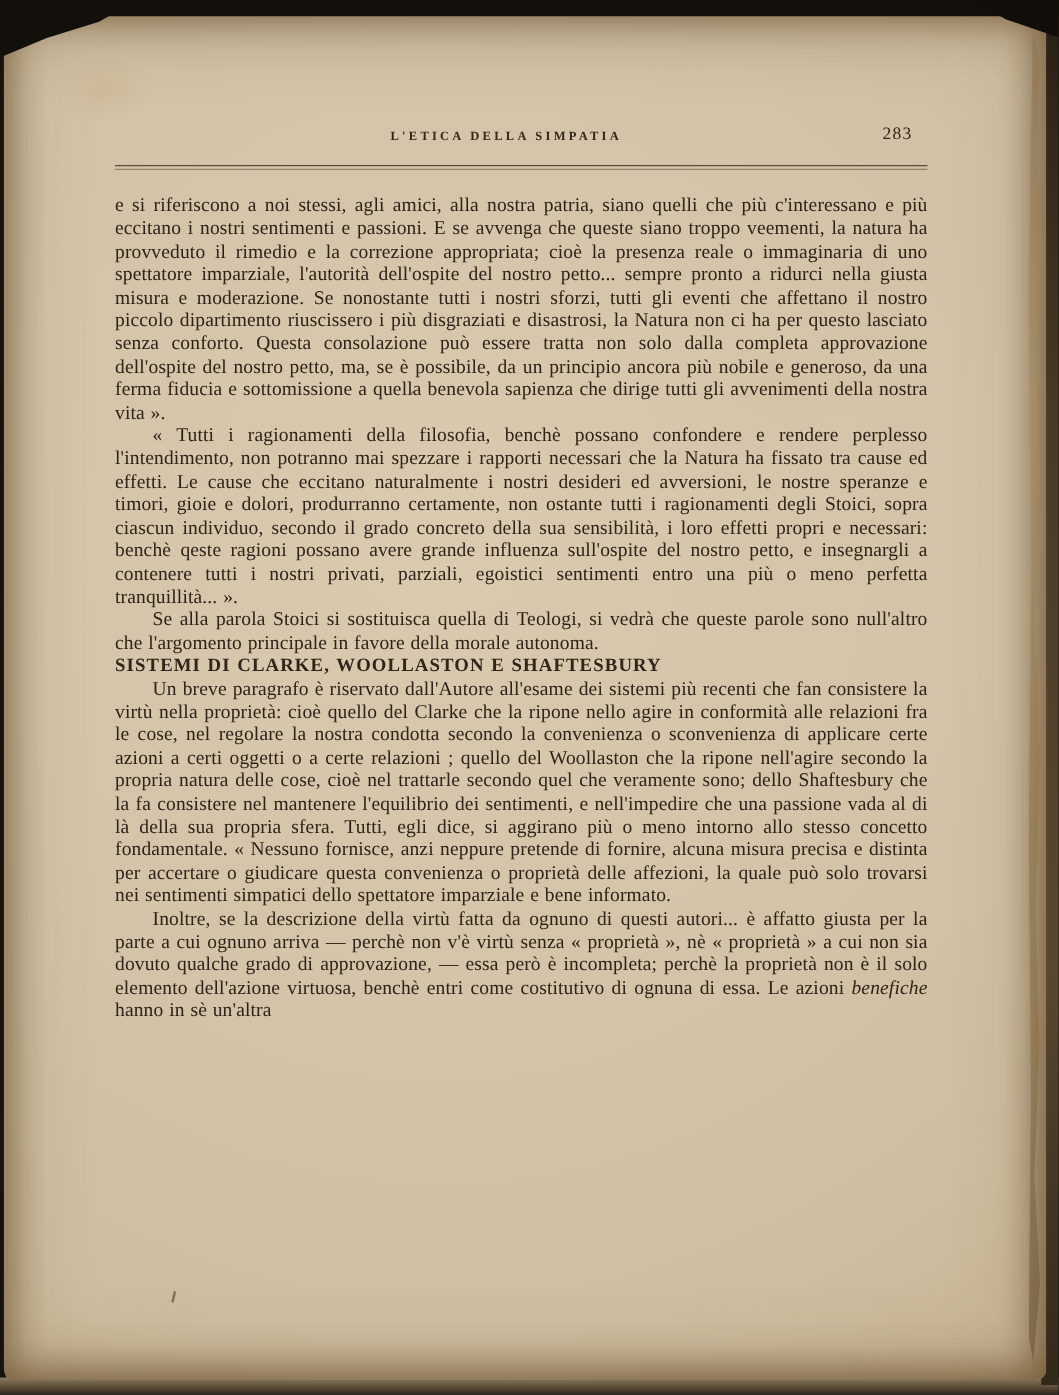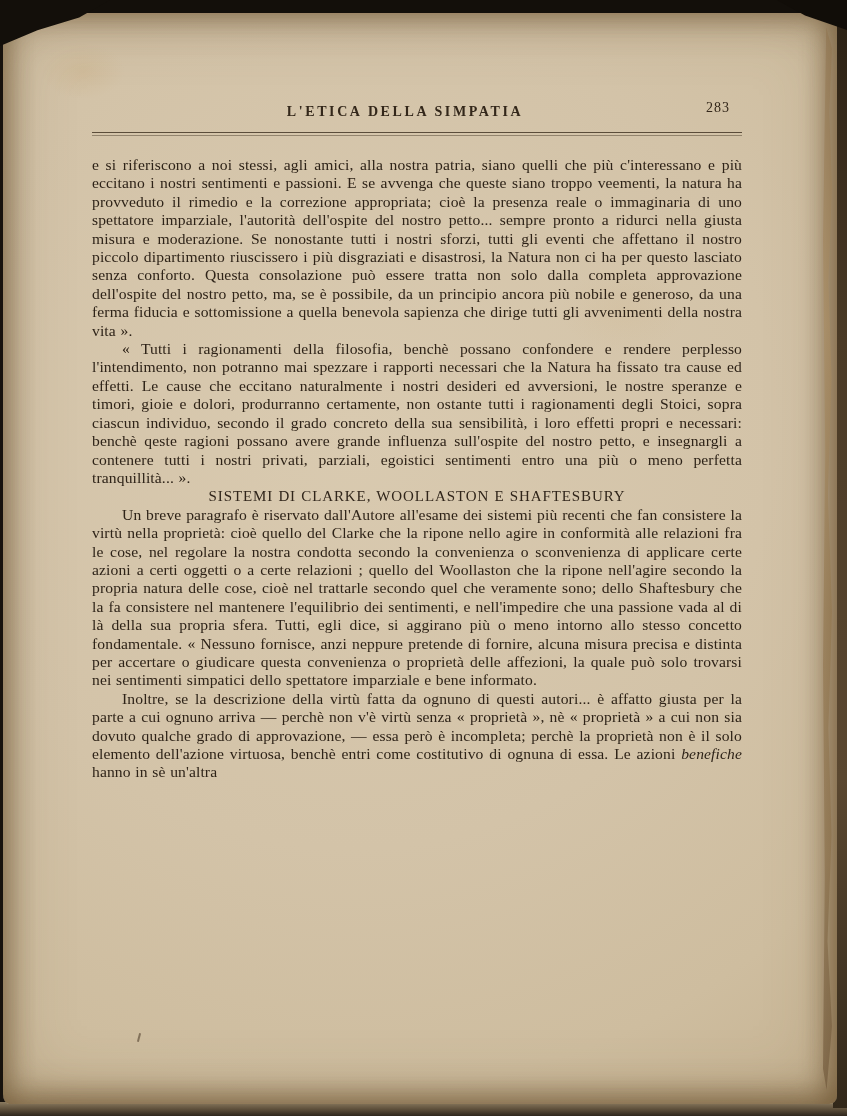--- a/index.html
+++ b/index.html
@@ -62,21 +62,21 @@
   }
 
   
   .content{
     position:absolute;left:89px;top:89px;width:650px;
     color:#2e2318;
   }
   .running-header{position:relative;height:26px;}
   .running-title{
     position:absolute;left:313px;top:4px;transform:translateX(-50%);
-    font-size:14px;font-weight:bold;letter-spacing:2.6px;white-space:nowrap;
+    font-size:10px;font-weight:bold;letter-spacing:2.6px;white-space:nowrap;
     color:#33271a;
   }
   .page-number{
     position:absolute;right:12px;top:0;
     font-size:14px;letter-spacing:1px;color:#33271a;
   }
   .header-rule{
     height:2px;margin-top:6px;
     border-top:1.4px solid rgba(58,44,28,0.78);
     border-bottom:1px solid rgba(58,44,28,0.42);
@@ -86,22 +86,22 @@
     margin-top:20px;
     font-size:15.6px;line-height:18.4px;
     text-align:justify;
     letter-spacing:0.12px;
     word-spacing:0.6px;
   }
   .body-text p{margin:0;}
   .body-text p.indent{text-indent:30px;}
   .section-heading{
     margin:16px 0 9px 0;
-    font-size:15px;font-weight:normal;letter-spacing:0.9px;
-    text-align:center;text-indent:0;
+    font-size:15px;font-weight:bold;letter-spacing:0.9px;
+    text-indent:0;
     color:#30251a;
   }
 </style>
 </head>
 <body>
 
 <div class="scene">
 
   <div class="bottom-edge"></div>
   <div class="right-gutter"></div>
@@ -114,20 +114,21 @@
       <div class="running-header">
         <span class="running-title">L'ETICA DELLA SIMPATIA</span>
         <span class="page-number">283</span>
       </div>
 
       <div class="header-rule"></div>
 
       <div class="body-text">
         <p>e si riferiscono a noi stessi, agli amici, alla nostra patria, siano quelli che più c'interessano e più eccitano i nostri sentimenti e passioni. E se avvenga che queste siano troppo veementi, la natura ha provveduto il rimedio e la correzione appropriata; cioè la presenza reale o immaginaria di uno spettatore imparziale, l'autorità dell'ospite del nostro petto... sempre pronto a ridurci nella giusta misura e moderazione. Se nonostante tutti i nostri sforzi, tutti gli eventi che affettano il nostro piccolo dipartimento riuscissero i più disgraziati e disastrosi, la Natura non ci ha per questo lasciato senza conforto. Questa consolazione può essere tratta non solo dalla completa approvazione dell'ospite del nostro petto, ma, se è possibile, da un principio ancora più nobile e generoso, da una ferma fiducia e sottomissione a quella benevola sapienza che dirige tutti gli avvenimenti della nostra vita ».</p>
         <p class="indent">« Tutti i ragionamenti della filosofia, benchè possano confondere e rendere perplesso l'intendimento, non potranno mai spezzare i rapporti necessari che la Natura ha fissato tra cause ed effetti. Le cause che eccitano naturalmente i nostri desideri ed avversioni, le nostre speranze e timori, gioie e dolori, produrranno certamente, non ostante tutti i ragionamenti degli Stoici, sopra ciascun individuo, secondo il grado concreto della sua sensibilità, i loro effetti propri e necessari: benchè qeste ragioni possano avere grande influenza sull'ospite del nostro petto, e insegnargli a contenere tutti i nostri privati, parziali, egoistici sentimenti entro una più o meno perfetta tranquillità... ».</p>
+        <p class="indent">Se alla parola Stoici si sostituisca quella di Teologi, si vedrà che queste parole sono null'altro che l'argomento principale in favore della morale autonoma.</p>
 
         <p class="section-heading">SISTEMI DI CLARKE, WOOLLASTON E SHAFTESBURY</p>
 
         <p class="indent">Un breve paragrafo è riservato dall'Autore all'esame dei sistemi più recenti che fan consistere la virtù nella proprietà: cioè quello del Clarke che la ripone nello agire in conformità alle relazioni fra le cose, nel regolare la nostra condotta secondo la convenienza o sconvenienza di applicare certe azioni a certi oggetti o a certe relazioni ; quello del Woollaston che la ripone nell'agire secondo la propria natura delle cose, cioè nel trattarle secondo quel che veramente sono; dello Shaftesbury che la fa consistere nel mantenere l'equilibrio dei sentimenti, e nell'impedire che una passione vada al di là della sua propria sfera. Tutti, egli dice, si aggirano più o meno intorno allo stesso concetto fondamentale. « Nessuno fornisce, anzi neppure pretende di fornire, alcuna misura precisa e distinta per accertare o giudicare questa convenienza o proprietà delle affezioni, la quale può solo trovarsi nei sentimenti simpatici dello spettatore imparziale e bene informato.</p>
 
         <p class="indent">
           <span>Inoltre, se la descrizione della virtù fatta da ognuno di questi autori... è affatto giusta per la parte a cui ognuno arriva — perchè non v'è virtù senza « proprietà », nè « proprietà » a cui non sia dovuto qualche grado di approvazione, — essa però è incompleta; perchè la proprietà non è il solo elemento dell'azione virtuosa, benchè entri come costitutivo di ognuna di essa. Le azioni </span><i>benefiche</i><span> hanno in sè un'altra</span>
         </p>
       </div>
     </div>

